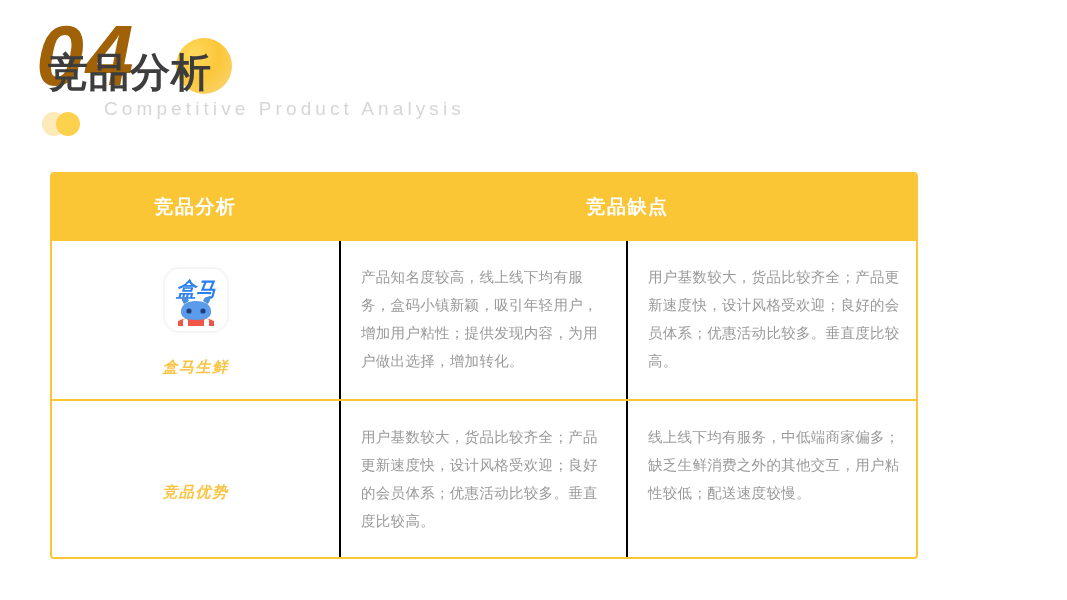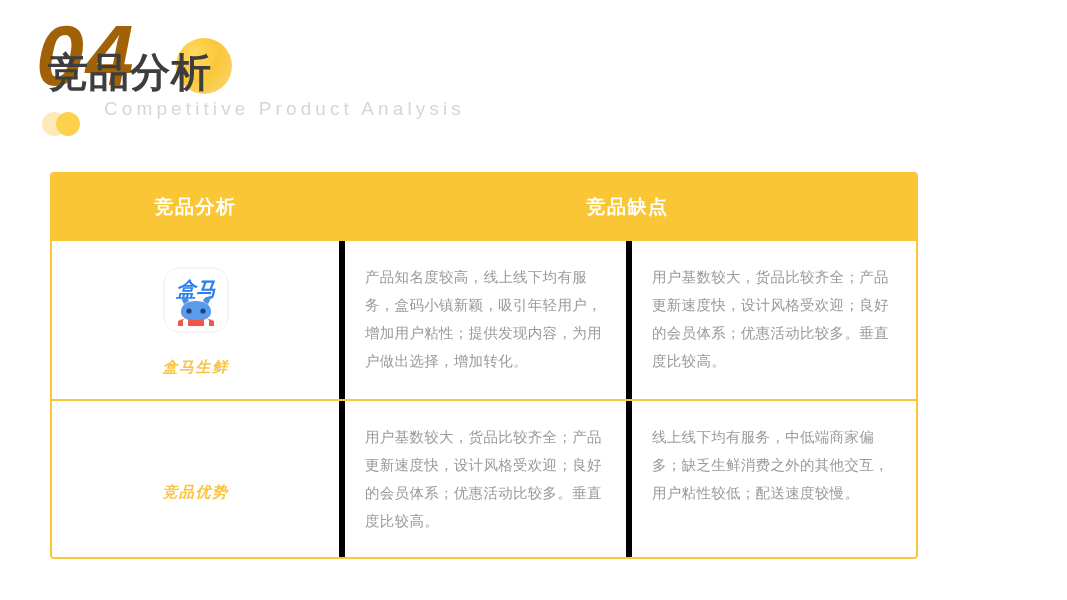--- a/index.html
+++ b/index.html
@@ -123,21 +123,21 @@
     display: flex;
     border-top: 2px solid #fbc635;
     background: #ffffff;
   }
   .td {
     box-sizing: border-box;
     padding: 22px 18px;
     display: flex;
   }
   .td.sep {
-    border-left: 6px solid #000000;
+    border-left: 2px solid #000000;
   }
   .row-1 { min-height: 158px; }
   .row-2 { min-height: 148px; }
 
   .brand-cell {
     flex-direction: column;
     align-items: center;
     justify-content: center;
     padding-top: 18px;
     padding-bottom: 16px;

